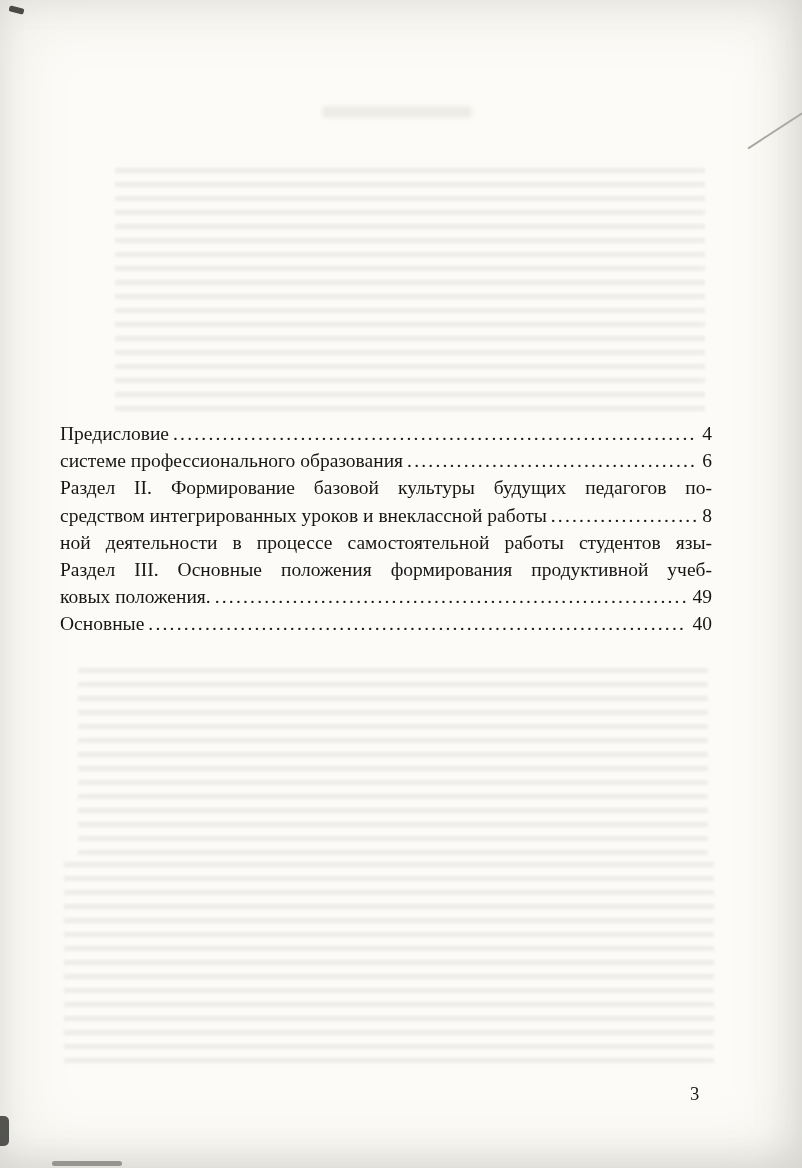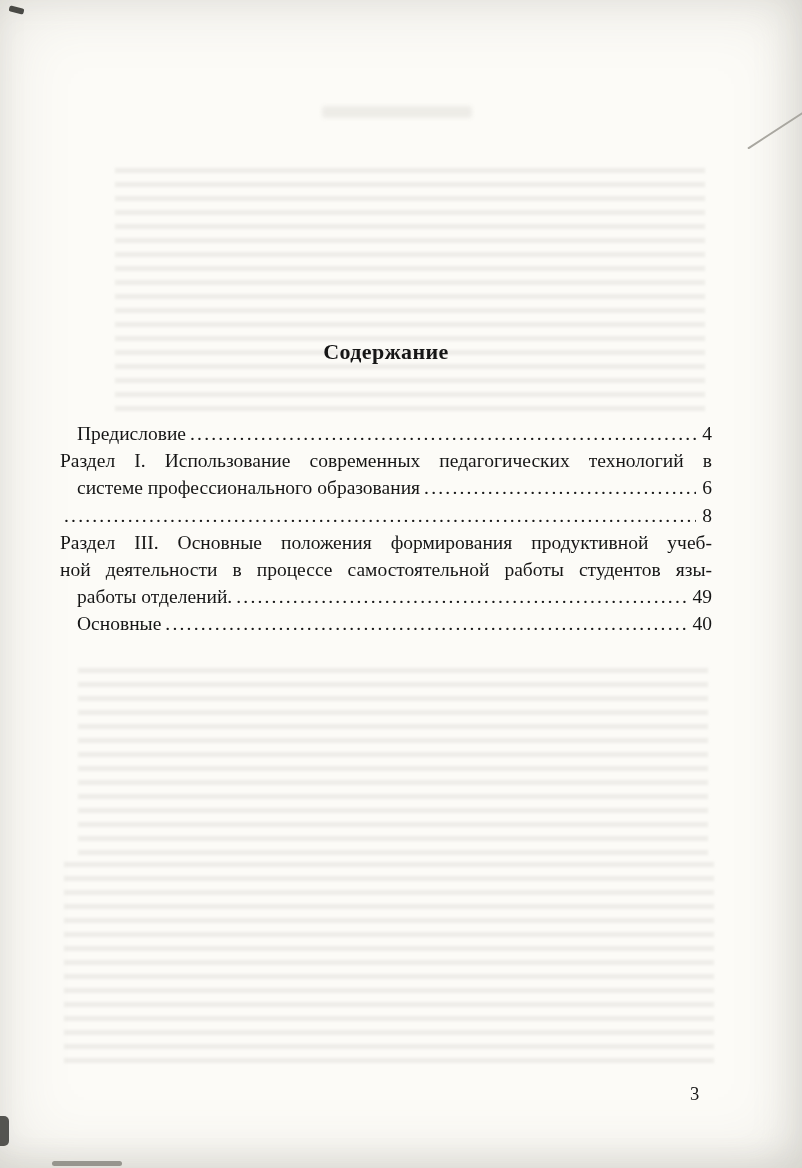--- a/index.html
+++ b/index.html
@@ -91,21 +91,21 @@
 
   .toc-line.pre {
     text-align: justify;
     text-align-last: justify;
     white-space: nowrap;
   }
   .toc-line.lastline {
     display: flex;
     align-items: baseline;
   }
-  .toc-line .txt { flex: 0 0 auto; margin-left: 17px; }
+  .toc-line .txt { flex: 0 0 auto; }
   .dot-leader {
     flex: 1 1 auto;
     overflow: hidden;
     white-space: nowrap;
     letter-spacing: 2.2px;
     margin-left: 4px;
     color: #1a1a1a;
   }
   .page-ref {
     flex: 0 0 auto;
@@ -126,53 +126,53 @@
   <div class="ghost-heading" style="left: 322px; top: 106px; width: 150px; height: 12px;"></div>
   <div class="ghost" style="left: 115px; top: 168px; width: 590px; height: 245px;"></div>
   <div class="ghost" style="left: 78px; top: 668px; width: 630px; height: 190px;"></div>
   <div class="ghost" style="left: 64px; top: 862px; width: 650px; height: 210px;"></div>
 
   <div class="mark-tl"></div>
   <div class="scratch-tr"></div>
   <div class="mark-bl"></div>
   <div class="mark-bottom"></div>
 
-  <div class="toc-title">Содержание</div>
 
   <div class="toc">
 
     <div>
       <div class="toc-line lastline">
         <span class="txt">Предисловие</span>
         <span class="dot-leader">........................................................................................................................................</span>
         <span class="page-ref">4</span>
       </div>
     </div>
 
     <div>
-      <div class="toc-line pre">Раздел I.  Использование современных педагогических технологий в</div>
       <div class="toc-line lastline">
         <span class="txt">системе профессионального образования</span>
         <span class="dot-leader">........................................................................................................................................</span>
         <span class="page-ref">6</span>
       </div>
     </div>
 
     <div>
+      <div class="toc-line pre">Раздел II.  Формирование базовой культуры будущих педагогов по-</div>
       <div class="toc-line lastline">
+        <span class="txt">средством интегрированных уроков и внеклассной работы</span>
         <span class="dot-leader">........................................................................................................................................</span>
         <span class="page-ref">8</span>
       </div>
     </div>
 
     <div>
+      <div class="toc-line pre">ной деятельности в процессе самостоятельной работы студентов язы-</div>
       <div class="toc-line pre">Раздел III. Основные положения формирования продуктивной учеб-</div>
-      <div class="toc-line pre">ной деятельности в процессе самостоятельной работы студентов язы-</div>
       <div class="toc-line lastline">
-        <span class="txt">работы отделений.</span>
+        <span class="txt">ковых положения.</span>
         <span class="dot-leader">........................................................................................................................................</span>
         <span class="page-ref">49</span>
       </div>
     </div>
 
     <div>
       <div class="toc-line lastline">
         <span class="txt">Основные</span>
         <span class="dot-leader">........................................................................................................................................</span>
         <span class="page-ref">40</span>

